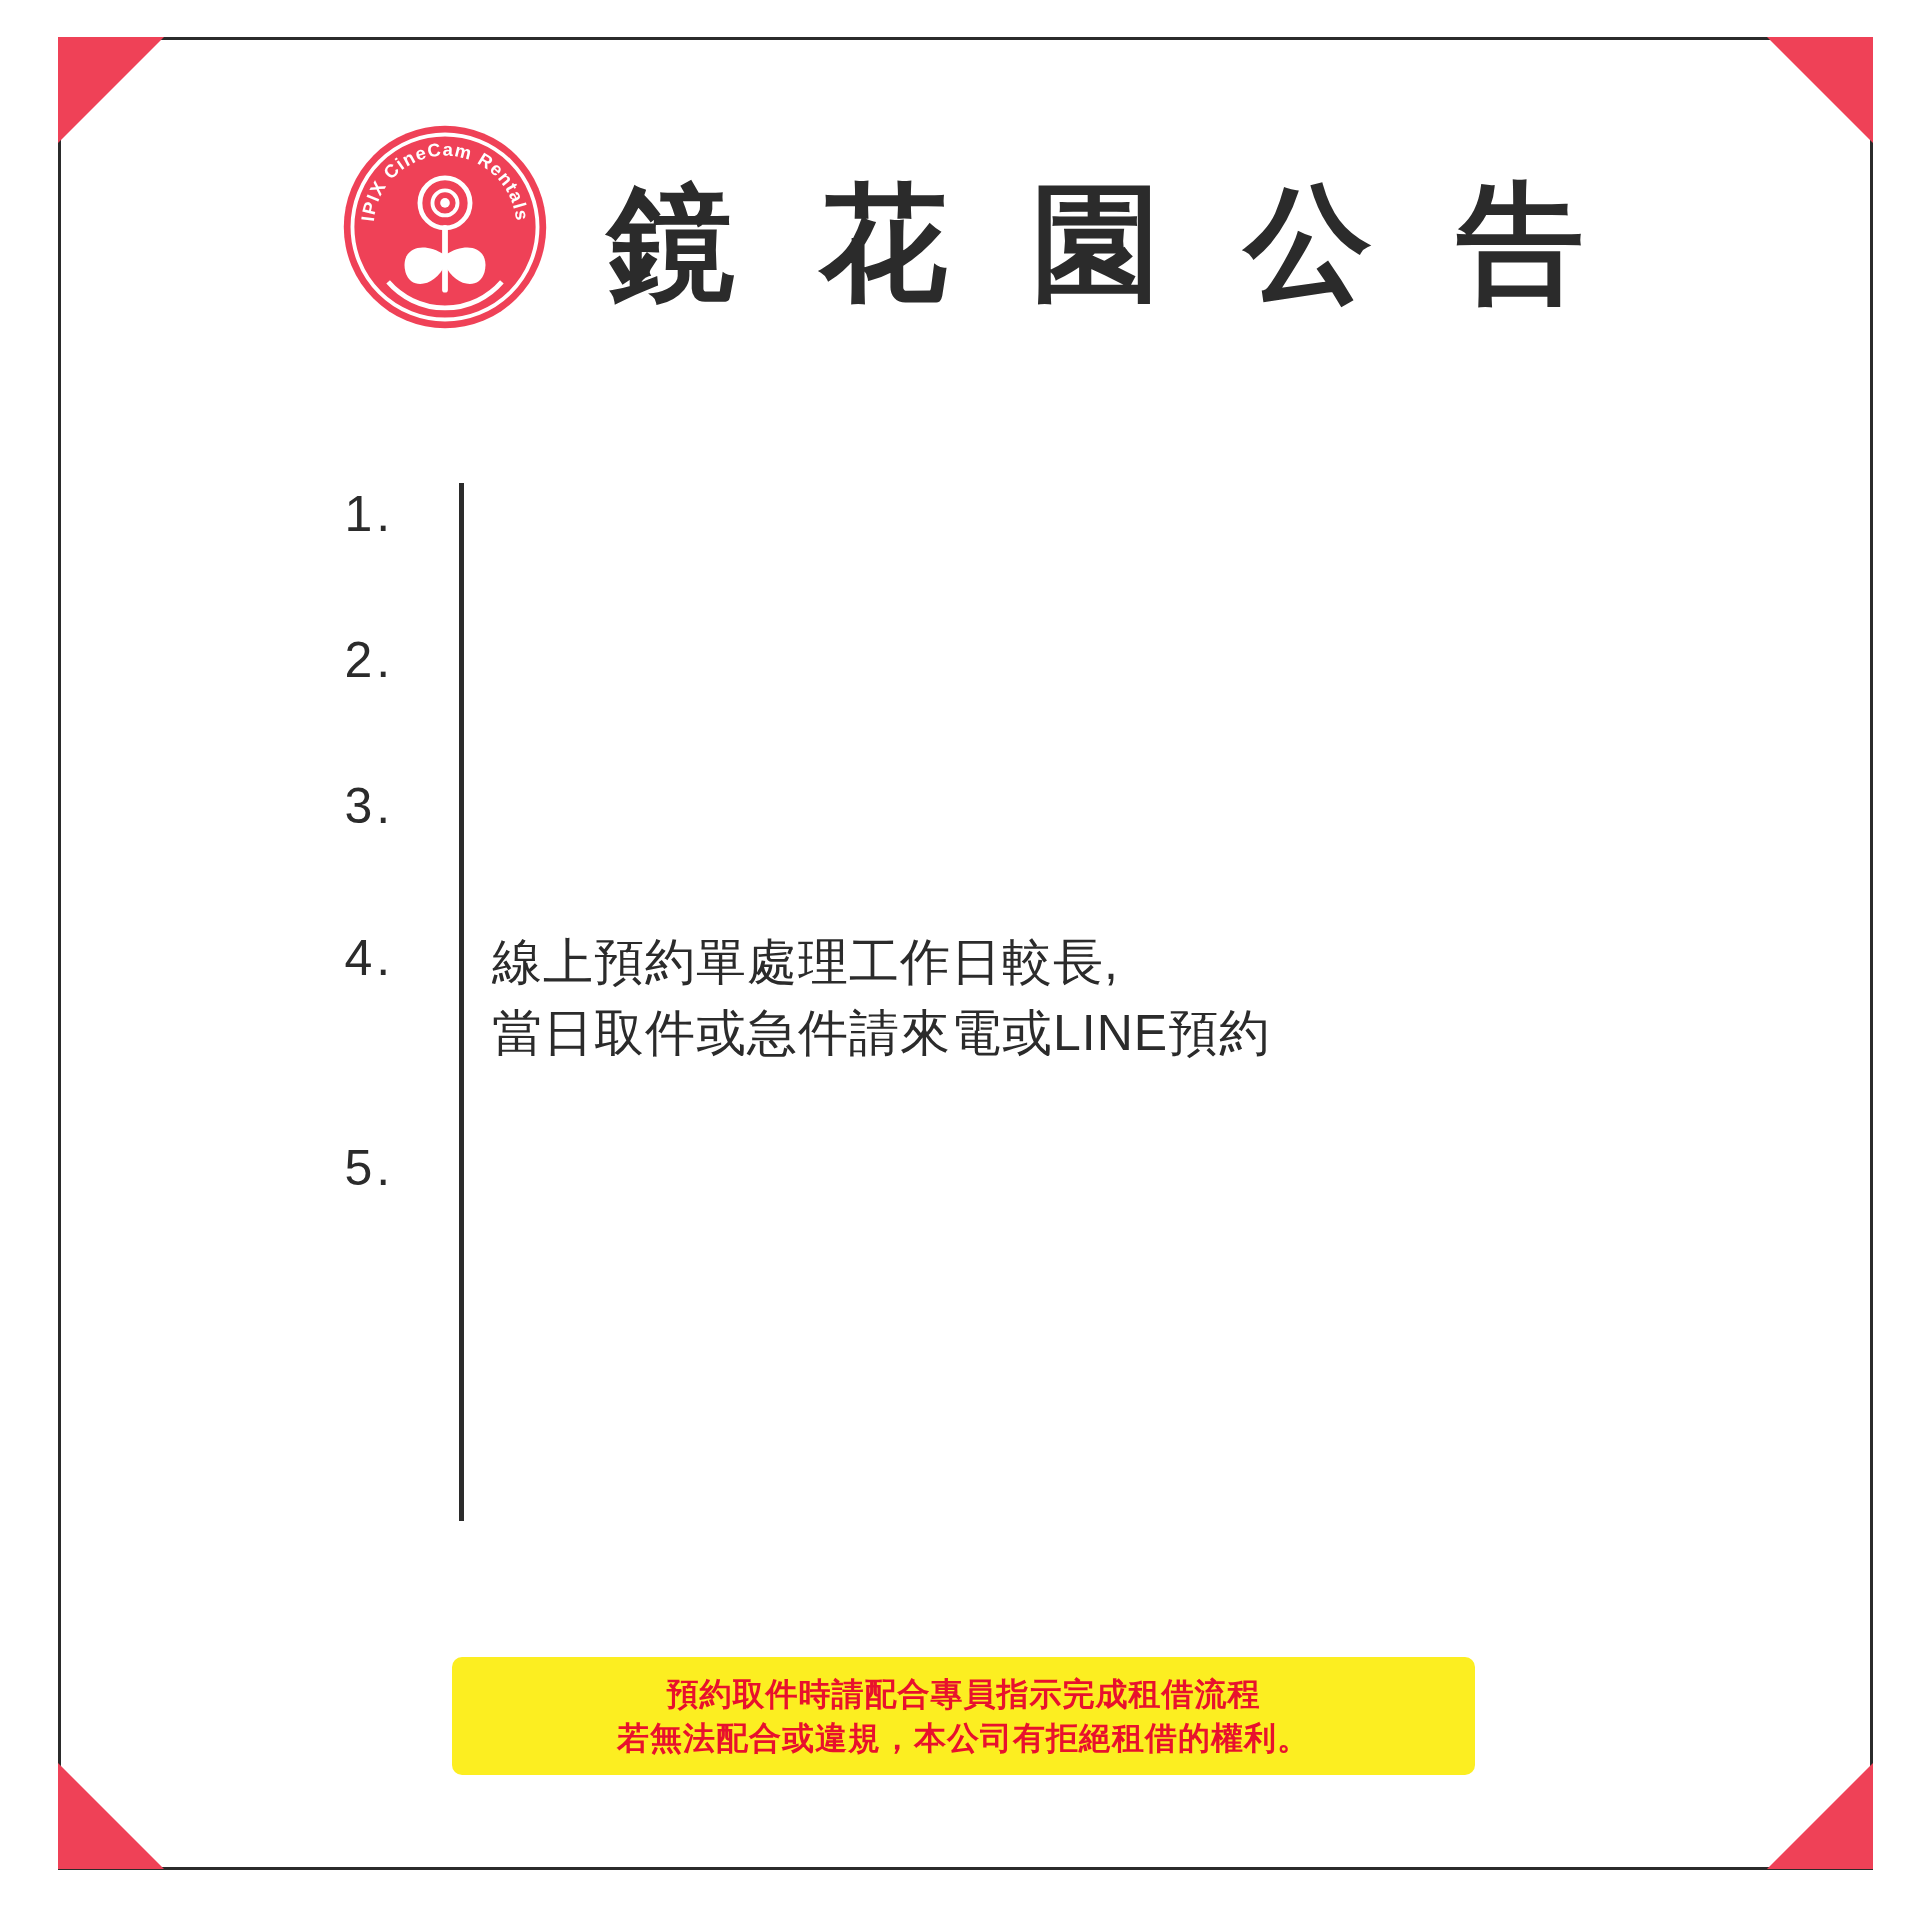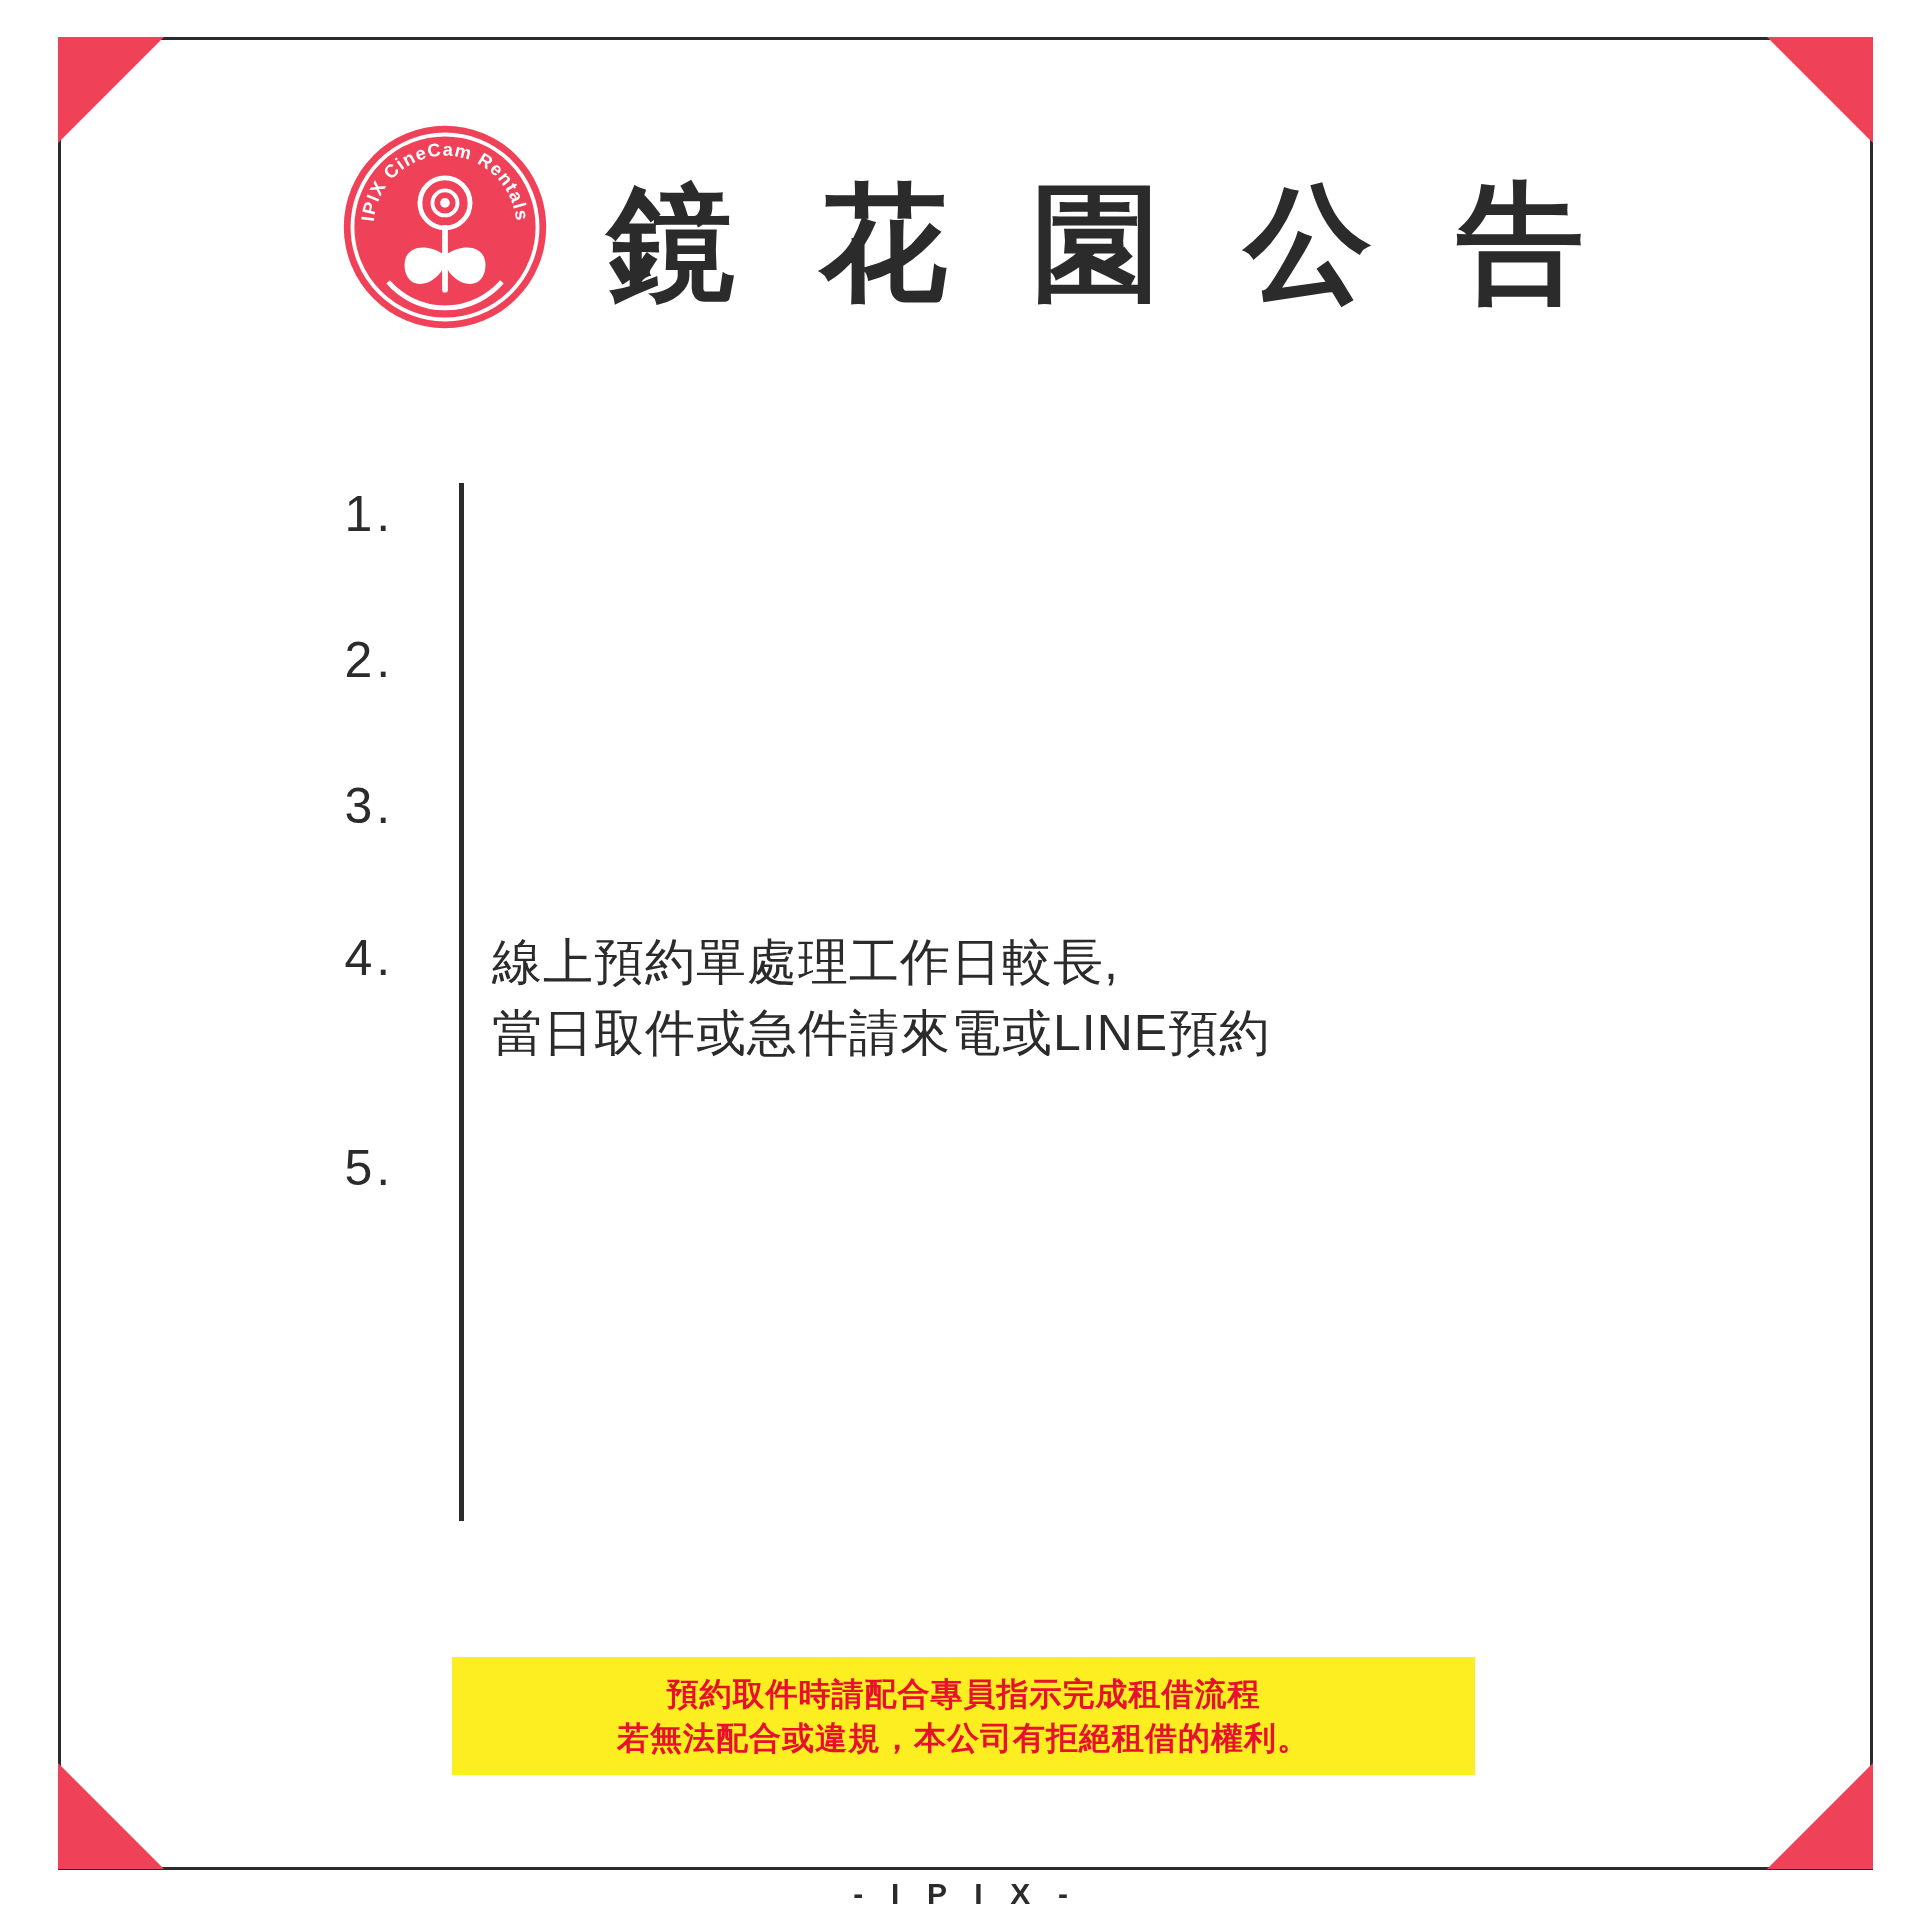--- a/index.html
+++ b/index.html
@@ -151,20 +151,21 @@
     left: 452px;
     top: 1657px;
     width: 1023px;
     height: 118px;
     background: #fcee21;
     display: flex;
     flex-direction: column;
     align-items: center;
     justify-content: center;
     gap: 5.8px;
+    border-radius: 10px;
   }
   .banner-line {
     color: #e8112d;
     font-size: 32px;
     font-weight: 700;
     line-height: 1.2;
     letter-spacing: 1px;
     white-space: nowrap;
   }
 
@@ -241,16 +242,15 @@
     <div class="item i5">
       <div class="item-num">5.</div>
     </div>
   </div>
 
   <div class="banner">
     <div class="banner-line">預約取件時請配合專員指示完成租借流程</div>
     <div class="banner-line">若無法配合或違規，本公司有拒絕租借的權利。</div>
   </div>
 
-  <div class="footer">- I P I X -</div>
 
 </div>
 
 
 </body></html>

